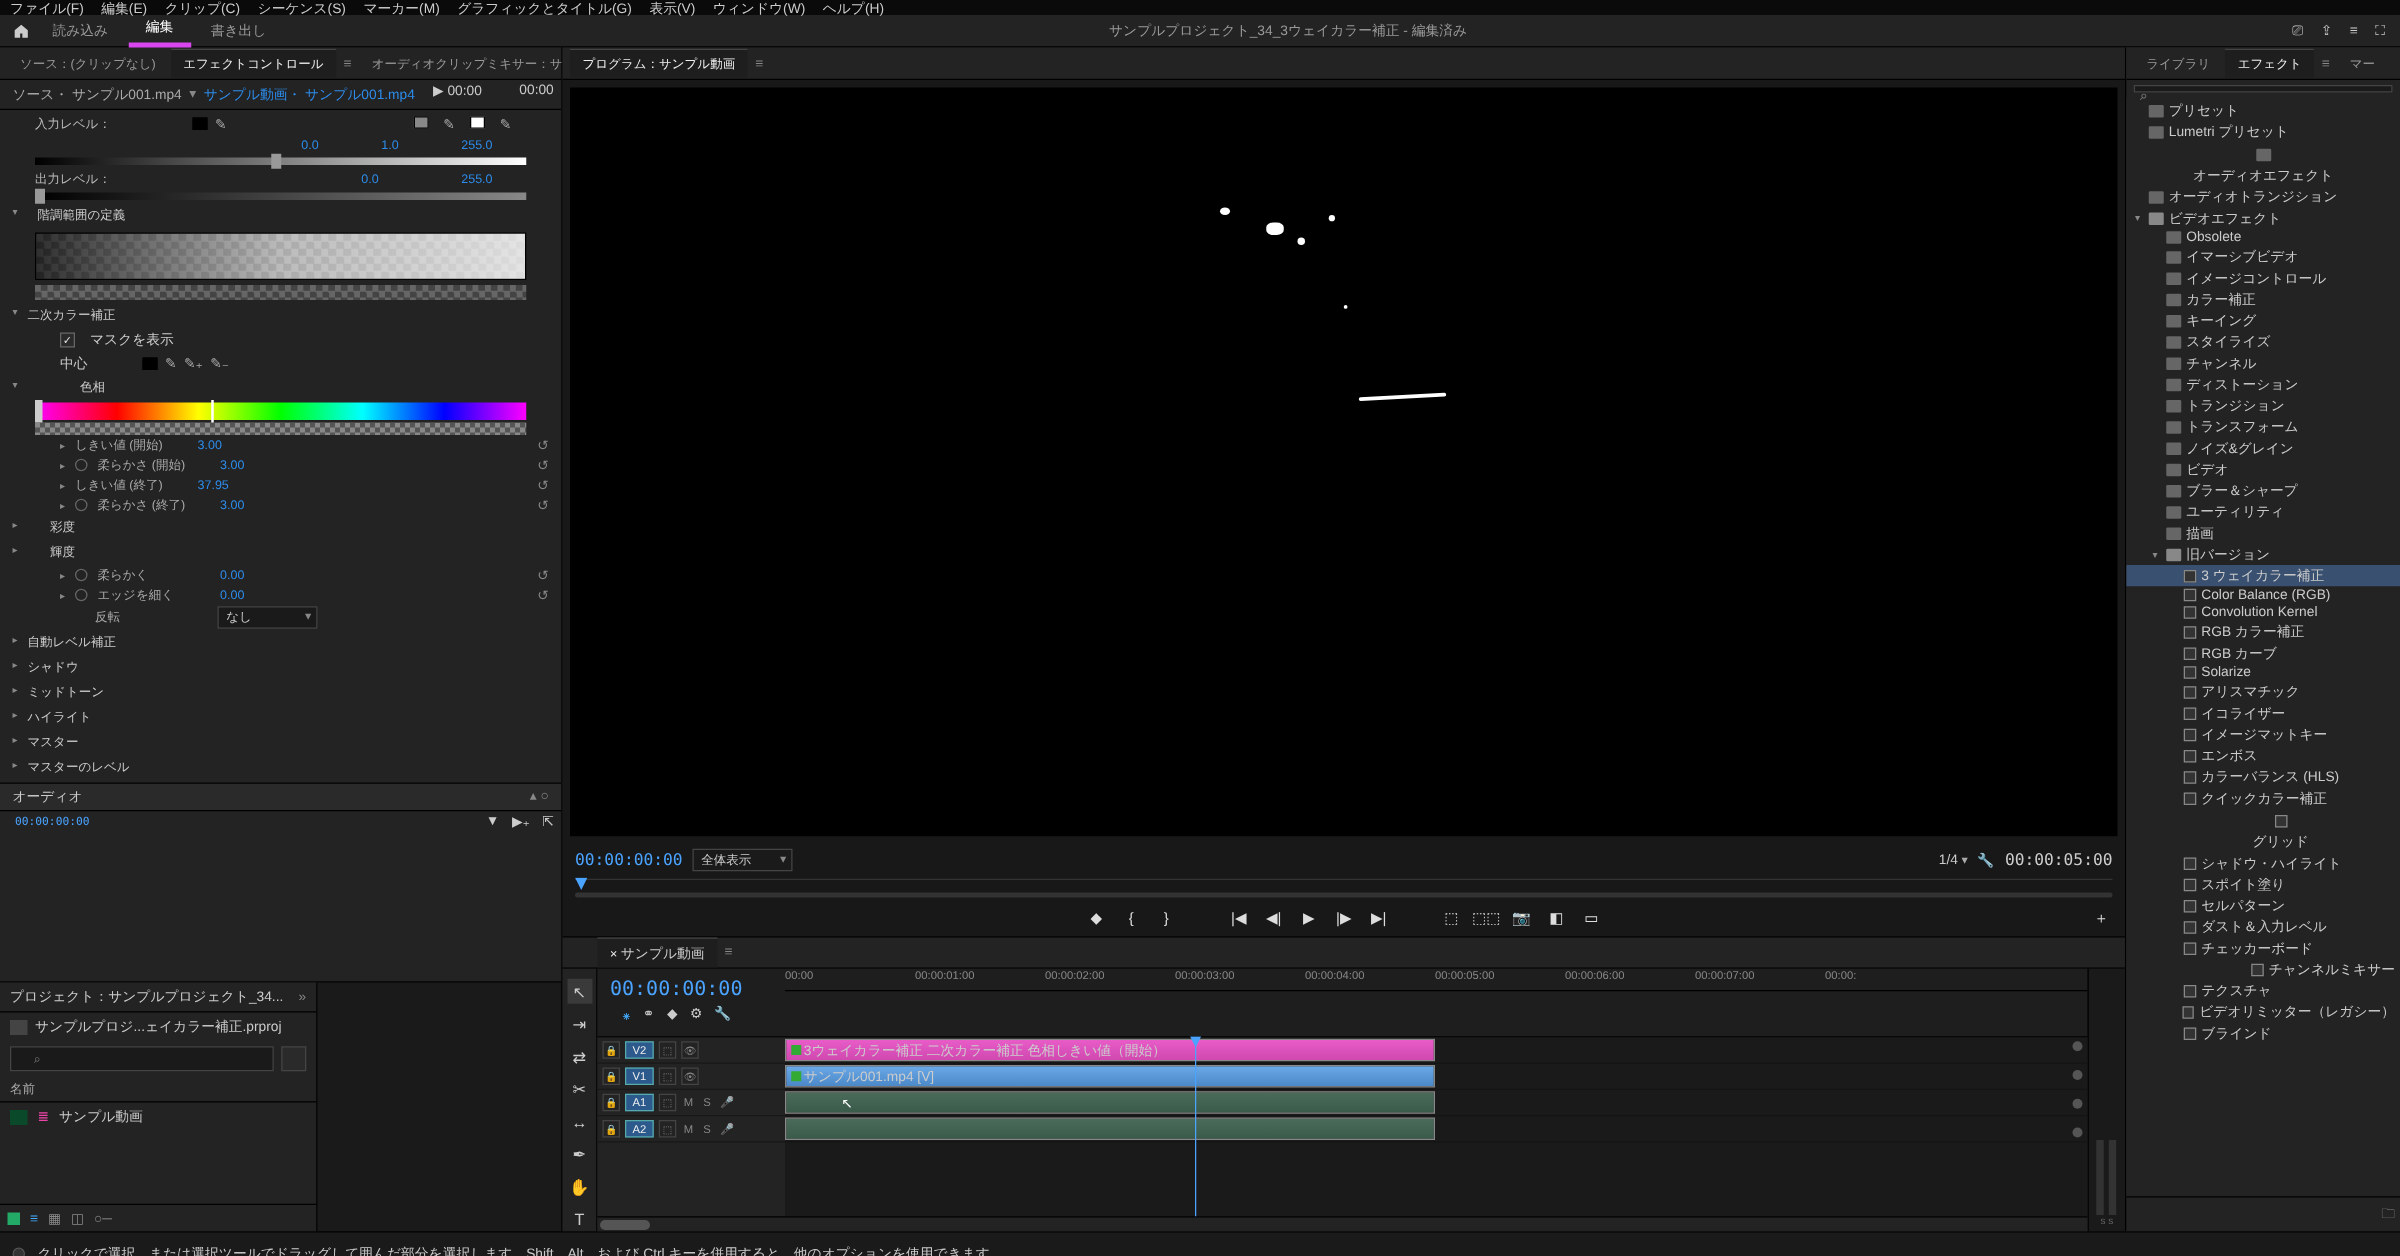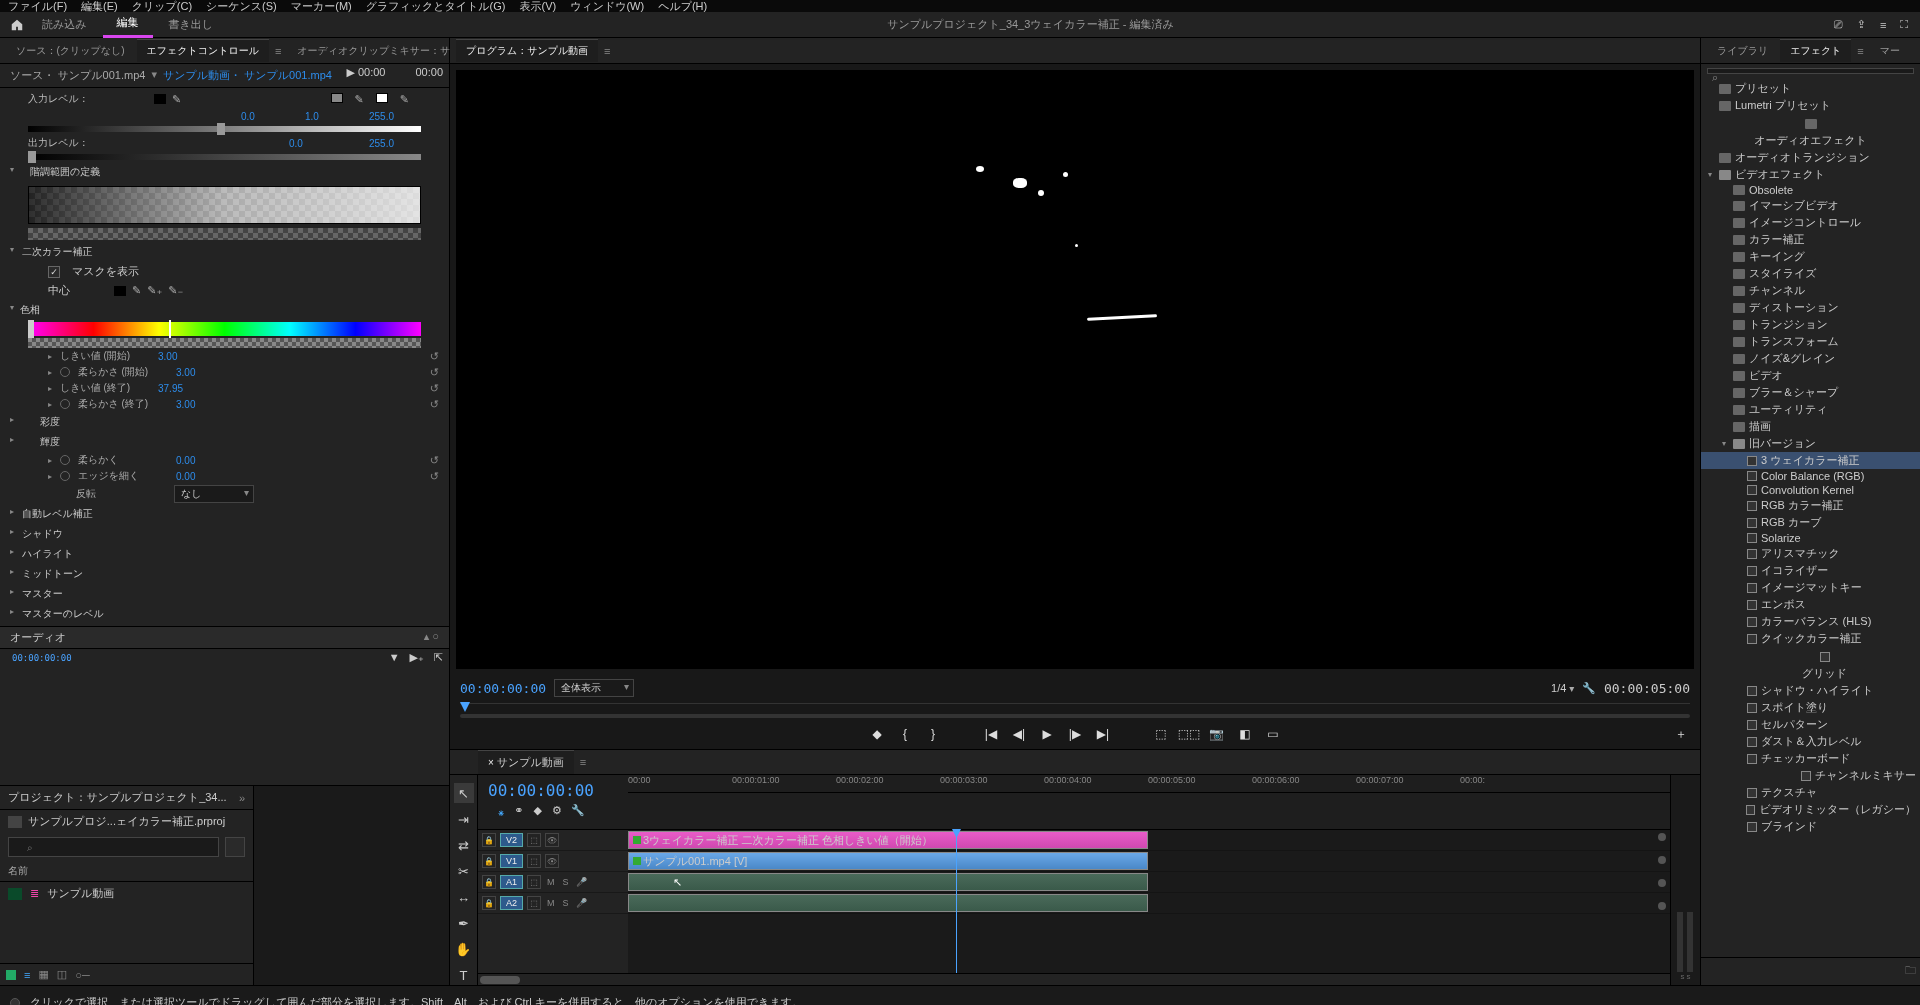--- a/index.html
+++ b/index.html
@@ -2,21 +2,21 @@
 <html><head>
 <meta charset="utf-8">
 <style>
 *{margin:0;padding:0;box-sizing:border-box;font-family:"Hiragino Kaku Gothic Pro","Meiryo",sans-serif;font-size:11px;color:#ccc;user-select:none}
 body{background:#1a1a1a;width:1920px;height:1005px;overflow:hidden}
 .topbar{height:12px;background:#0a0a0a;display:flex;gap:14px;padding:0 8px;font-size:10px;color:#666;align-items:center}
 .workspace-bar{height:26px;background:#232323;display:flex;align-items:center;border-bottom:1px solid #000}
 .ws-left{display:flex;align-items:center;gap:2px;padding-left:8px}
 .ws-home{width:18px;height:18px;display:flex;align-items:center;justify-content:center}
 .ws-tab{padding:5px 14px;color:#999;cursor:pointer}
-.ws-tab.active{color:#fff;border-bottom:4px solid #d946ef}
+.ws-tab.active{color:#fff;border-bottom:6px solid #d946ef}
 .ws-title{flex:1;text-align:center;color:#999;font-size:11px}
 .ws-right{display:flex;gap:14px;padding-right:12px;align-items:center}
 .ws-right span{cursor:pointer;color:#ccc}
 
 .main{display:flex;height:calc(100% - 12px - 26px - 20px)}
 .col-left{width:450px;display:flex;flex-direction:column;border-right:1px solid #000}
 .col-center{flex:1;display:flex;flex-direction:column}
 .col-right{width:220px;border-left:1px solid #000;background:#232323;display:flex;flex-direction:column}
 
 .panel-tabs{height:26px;background:#232323;display:flex;align-items:center;padding:0 6px;gap:2px;border-bottom:1px solid #000}
@@ -247,21 +247,21 @@
           <span>マスクを表示</span>
         </div>
         <div class="ec-row" style="padding-left:48px">
           <span style="flex:0 0 60px">中心</span>
           <span class="swatch black"></span>
           <span style="color:#aaa">✎</span>
           <span style="color:#aaa">✎₊</span>
           <span style="color:#aaa">✎₋</span>
         </div>
 
-        <div class="ec-section open" style="padding-left:20px">色相</div>
+        <div class="ec-section open" style="padding-left:64px">色相</div>
         <div class="hue-strip">
           <div style="position:absolute;left:0;top:-2px;bottom:-2px;width:6px;background:#ccc"></div>
           <div style="position:absolute;left:36%;top:-2px;bottom:-2px;width:2px;background:#fff"></div>
         </div>
         <div class="hue-checker"></div>
 
         <div class="ec-num-row">
             <span class="chev">▸</span>
             <span class="nlabel">しきい値 (開始)</span>
             <span class="nval">3.00</span>
@@ -305,22 +305,22 @@
             <span class="nval">0.00</span>
             <span class="reset-icon">↺</span>
           </div>
         <div class="ec-num-row">
             <span class="nlabel" style="margin-left:16px">反転</span>
             <span class="dropdown">なし</span>
           </div>
 
         <div class="ec-section">自動レベル補正</div>
         <div class="ec-section">シャドウ</div>
+        <div class="ec-section">ミッドトーン</div>
         <div class="ec-section">ハイライト</div>
-        <div class="ec-section">ミッドトーン</div>
         <div class="ec-section">マスター</div>
         <div class="ec-section">マスターのレベル</div>
       </div>
       <div class="audio-hdr">
         <span>オーディオ</span>
         <span style="color:#888">▴ ○</span>
       </div>
       <div style="display:flex;justify-content:space-between;padding:2px 6px;border-top:1px solid #000">
         <span class="tc-small">00:00:00:00</span>
         <span style="display:flex;gap:10px;color:#ccc">

